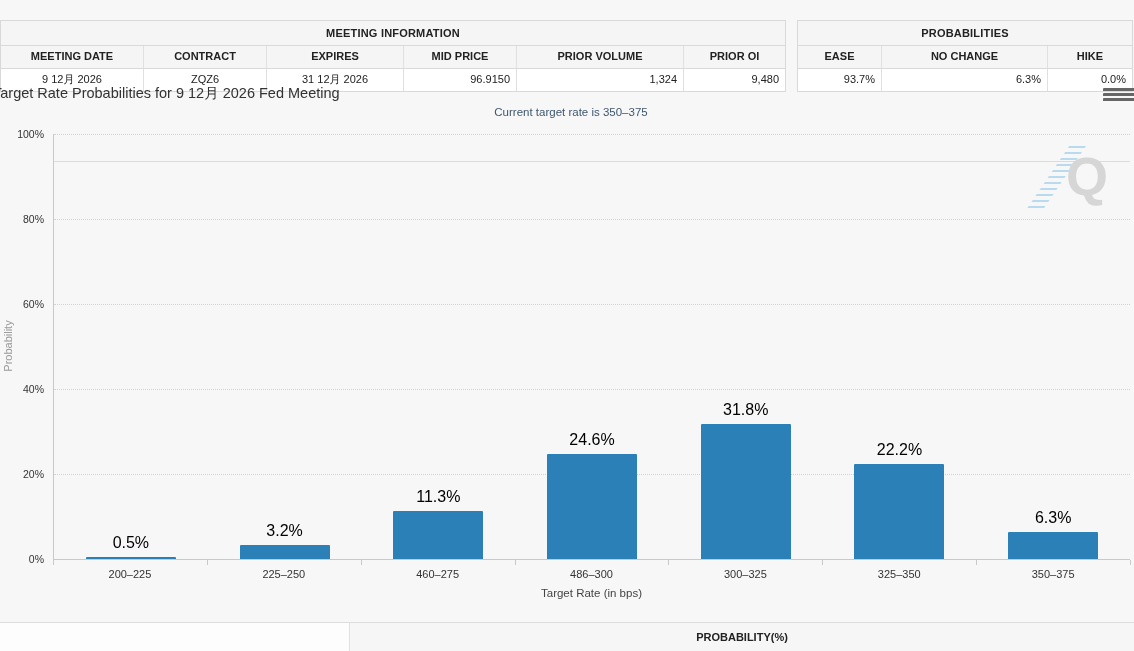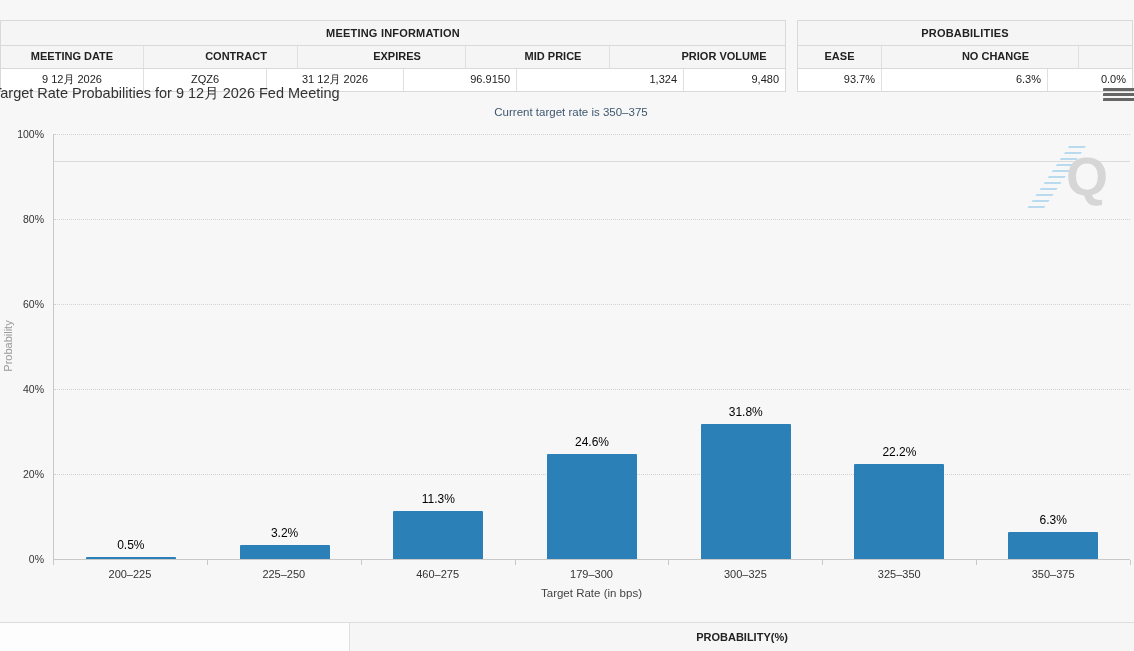--- a/index.html
+++ b/index.html
@@ -12,21 +12,21 @@
   }
   
   .dtable { position:absolute; top:20px; border:1px solid #d9d9d9; background:#fff; font-size:11px; }
   .dtable .ttl {
     height:25px; line-height:25px; text-align:center; font-weight:bold;
     background:#f5f5f5; border-bottom:1px solid #d9d9d9; letter-spacing:.2px;
   }
   .row { display:grid; }
   .row > div { height:22px; line-height:21px; border-right:1px solid #e0e0e0; overflow:hidden; white-space:nowrap; }
   .row > div:last-child { border-right:none; }
-  .row.hdr { background:#f5f5f5; border-bottom:1px solid #d9d9d9; font-weight:bold;gap:31px; }
+  .row.hdr { background:#f5f5f5; border-bottom:1px solid #d9d9d9; font-weight:bold; }
   .row.hdr > div { text-align:center; }
   .row.val { background:#fff; }
   .c { text-align:center; }
   .r { text-align:right; padding-right:6px; }
   #mi-table { left:0; width:786px; }
   #mi-table .row { grid-template-columns:143px 123px 137px 113px 167px 101px; }
   #prob-table { left:797px; width:336px; }
   #prob-table .row { grid-template-columns:84px 166px 84px; }
 
   
@@ -38,21 +38,21 @@
   #menu-icon .bar:last-child { margin-bottom:0; }
 
   #plot {
     position:absolute; left:53px; top:58px; width:1077px; height:426px;
     border-left:1px solid #c9c9c9; border-bottom:1px solid #c9c9c9;
   }
   .grid { position:absolute; left:0; right:0; height:0; border-top:1px dotted #d2d2d2; }
   #plotline { position:absolute; left:0; right:0; height:0; border-top:1px solid #dcdcdc; }
   #bars { position:absolute; left:0; right:0; top:0; bottom:0; display:flex; align-items:flex-end; }
   .slot { flex:1; display:flex; flex-direction:column; align-items:center; justify-content:flex-end; }
-  .datalabel { font-size:12px; color:#000; margin-bottom:5px; }
+  .datalabel { font-size:16px; color:#000; margin-bottom:5px; }
   .bar { width:90px; background:#2b80b8; border-radius:1px 1px 0 0; }
 
   #ylabels { position:absolute; left:0; top:58px; width:47px; height:426px; }
   #ylabels span { position:absolute; right:3px; font-size:10.5px; color:#333; }
   #yaxis-title {
     position:absolute; left:-205px; top:264px; width:426px; text-align:center;
     transform:rotate(-90deg); font-size:11px; color:#999;
   }
   #xticks { position:absolute; left:53px; top:484px; width:1078px; height:5px; }
   .xtick { position:absolute; top:0; width:1px; height:5px; background:#c9c9c9; }
@@ -189,21 +189,21 @@
         <div class="xtick" style="left: 461.6px;"></div>
         <div class="xtick" style="left: 615.4px;"></div>
         <div class="xtick" style="left: 769.3px;"></div>
         <div class="xtick" style="left: 923.1px;"></div>
         <div class="xtick" style="left: 1077px;"></div>
       </div>
     <div id="xlabels">
       <span>200–225</span>
       <span>225–250</span>
       <span>460–275</span>
-      <span>179–300</span>
+      <span>486–300</span>
       <span>300–325</span>
       <span>325–350</span>
       <span>350–375</span>
     </div>
     <div id="xaxis-title">Target Rate (in bps)</div>
 
     <div id="q-mark">
       <div class="stripes"></div>
       <div class="q">Q</div>
     </div>

